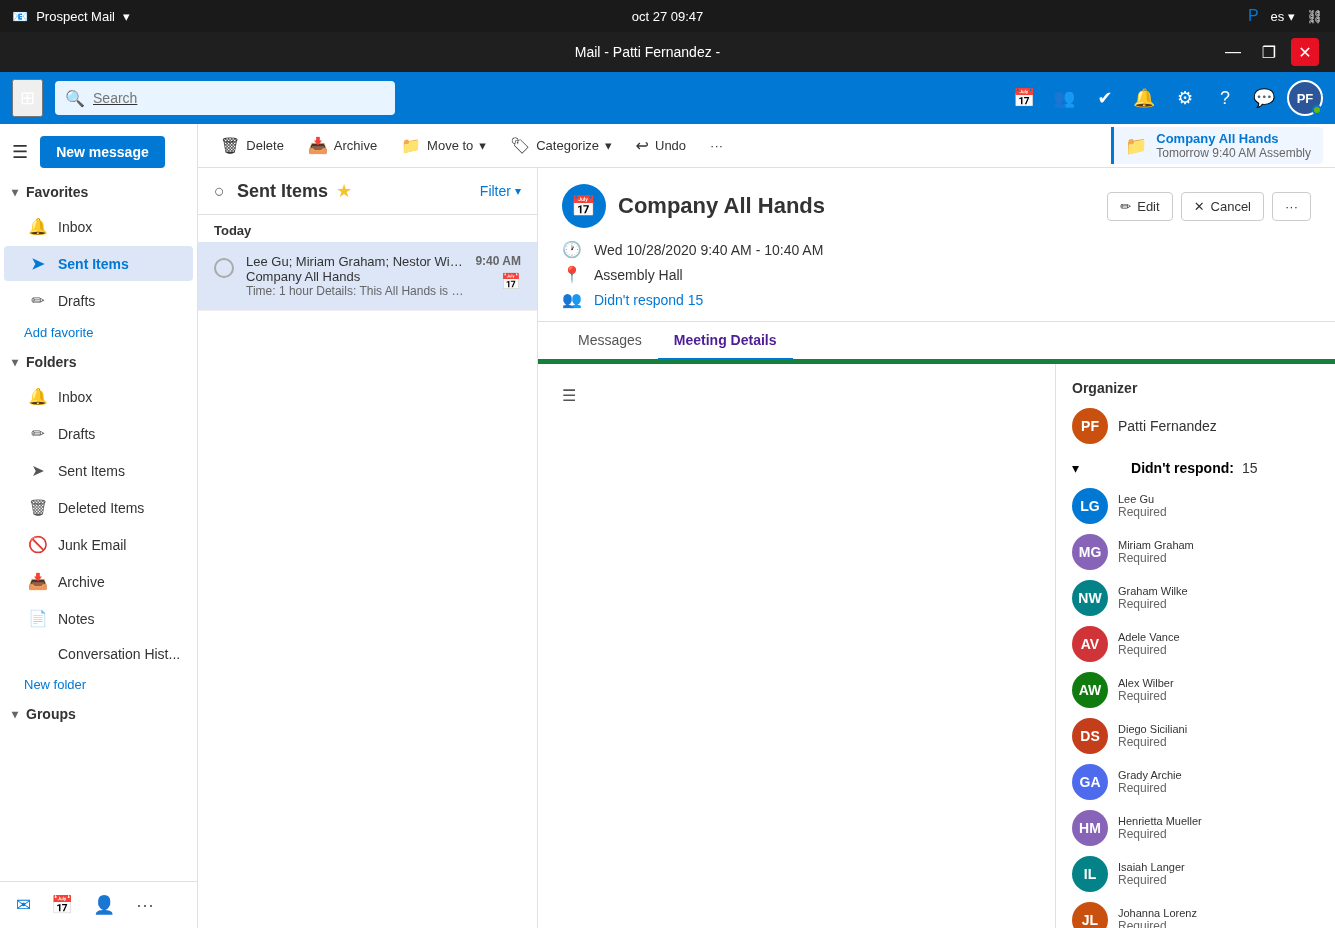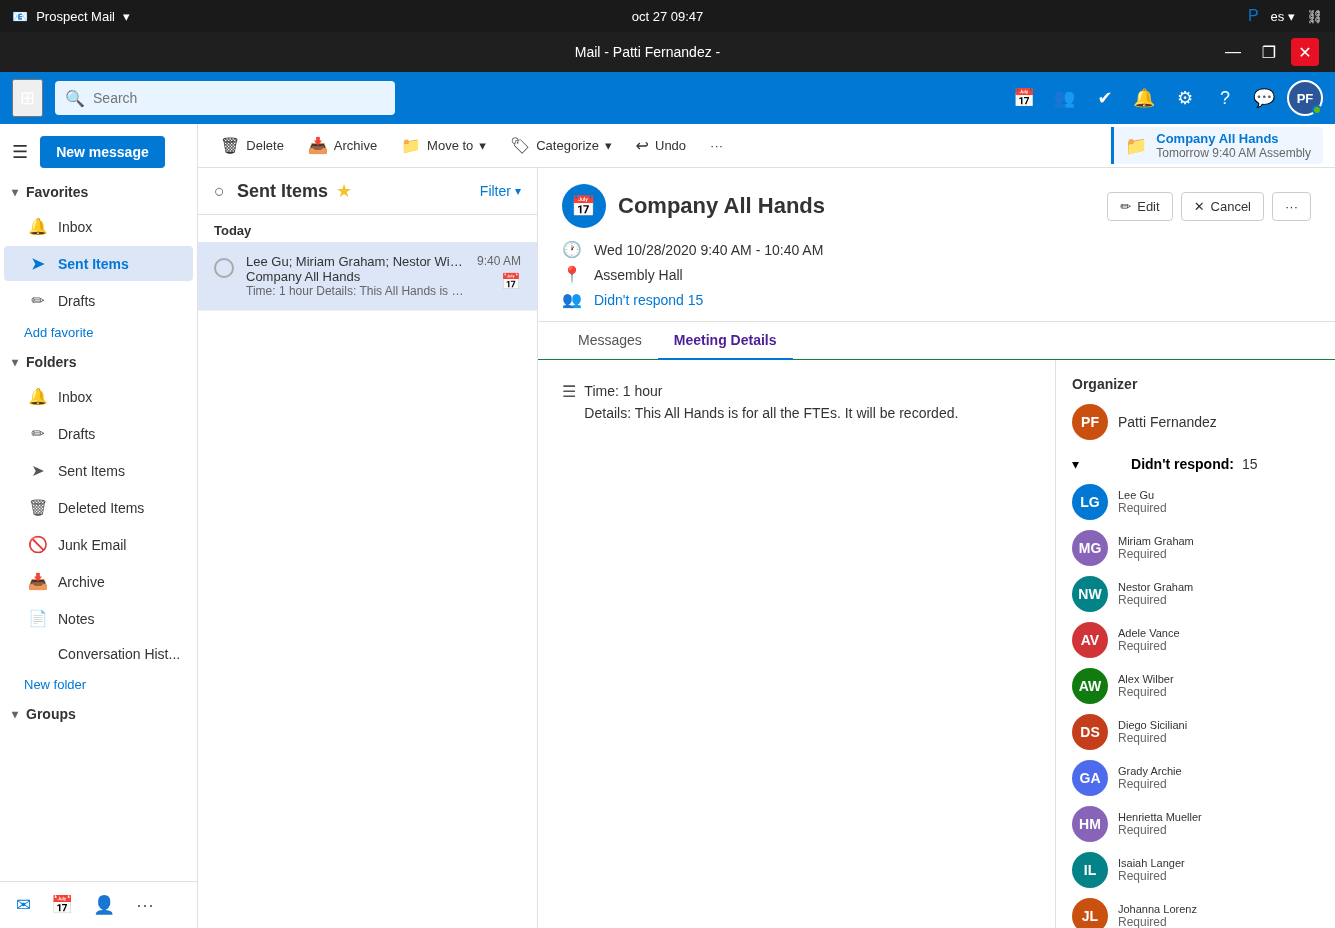--- a/index.html
+++ b/index.html
@@ -56,20 +56,21 @@
       padding: 0 10px;
       gap: 8px;
     }
     .search-box input {
       border: none;
       background: transparent;
       outline: none;
       font-size: 14px;
       color: #333;
       width: 100%;
+      text-decoration: underline;
     }
     .header-actions { margin-left: auto; display: flex; align-items: center; gap: 4px; }
     .header-icon-btn {
       width: 36px; height: 36px; background: transparent; border: none; cursor: pointer;
       color: #fff; font-size: 18px; display: flex; align-items: center; justify-content: center;
       border-radius: 4px;
     }
     .avatar-btn {
       width: 36px; height: 36px; border-radius: 50%; background: #2b579a;
       display: flex; align-items: center; justify-content: center; cursor: pointer;
@@ -193,21 +194,21 @@
     .email-item.selected { background: #dce6f7; }
     .email-circle {
       width: 20px; height: 20px; border-radius: 50%; border: 2px solid #aaa;
       flex-shrink: 0; margin-top: 4px; cursor: pointer;
     }
     .email-content { flex: 1; min-width: 0; }
     .email-from { font-size: 13px; color: #333; font-weight: 500; white-space: nowrap; overflow: hidden; text-overflow: ellipsis; }
     .email-subject { font-size: 13px; color: #333; white-space: nowrap; overflow: hidden; text-overflow: ellipsis; }
     .email-preview { font-size: 12px; color: #666; white-space: nowrap; overflow: hidden; text-overflow: ellipsis; }
     .email-meta { display: flex; flex-direction: column; align-items: flex-end; gap: 4px; flex-shrink: 0; }
-    .email-time { font-size: 12px; color: #666; }
+    .email-time { font-size: 12px; color: #666; font-weight: bold; }
     .email-calendar-icon { font-size: 16px; color: #555; }
 
     
     .right-panel {
       flex: 1;
       background: #fff;
       display: flex;
       flex-direction: column;
       overflow: hidden;
     }
@@ -224,21 +225,21 @@
       background: #fff; cursor: pointer; font-size: 13px; color: #333;
     }
     .detail-meta { display: flex; flex-direction: column; gap: 6px; }
     .meta-row { display: flex; align-items: center; gap: 12px; }
     .meta-icon { font-size: 16px; color: #555; width: 20px; text-align: center; }
     .meta-text { font-size: 14px; color: #333; }
     .meta-link { color: #0078d4; cursor: pointer; font-size: 14px; }
 
     
     .detail-tabs {
-      display: flex; border-bottom: 1px solid #15803d;
+      display: flex; border-bottom: 5px solid #15803d;
       padding: 0 24px;
     }
     .tab {
       padding: 10px 16px; font-size: 14px; cursor: pointer; color: #555;
       border-bottom: 2px solid transparent; margin-bottom: -1px;
     }
     .tab.active { color: #4c1d95; border-bottom-color: #0078d4; font-weight: 600; }
 
     
     .detail-body {
@@ -514,24 +515,20 @@
 
         <div class="detail-tabs">
           <div class="tab">Messages</div>
           <div class="tab active">Meeting Details</div>
         </div>
 
         <div class="detail-body">
           <div class="detail-content">
             <div style="display:flex;align-items:flex-start;gap:8px;margin-bottom:12px;">
               <span style="font-size:16px;color:#555;margin-top:2px;">☰</span>
-              <div>
-                <div class="meeting-details-text">Time: 1 hour</div>
-                <div class="meeting-details-text">Details: This All Hands is for all the FTEs. It will be recorded.</div>
-              </div>
             </div>
           </div>
 
           <div class="attendees-panel">
             <div class="attendees-section-title">Organizer</div>
             <div class="organizer-row">
               <div class="attendee-avatar" style="background:#ca5010;">PF</div>
               <div>
                 <div class="attendee-name">Patti Fernandez</div>
               </div>
@@ -553,21 +550,21 @@
             <div class="attendee-row">
               <div class="attendee-avatar" style="background:#8764b8;">MG</div>
               <div class="attendee-info">
                 <div class="name">Miriam Graham</div>
                 <div class="role">Required</div>
               </div>
             </div>
             <div class="attendee-row">
               <div class="attendee-avatar" style="background:#038387;">NW</div>
               <div class="attendee-info">
-                <div class="name">Nestor Graham</div>
+                <div class="name">Graham Wilke</div>
                 <div class="role">Required</div>
               </div>
             </div>
             <div class="attendee-row">
               <div class="attendee-avatar" style="background:#d13438;">AV</div>
               <div class="attendee-info">
                 <div class="name">Adele Vance</div>
                 <div class="role">Required</div>
               </div>
             </div>

